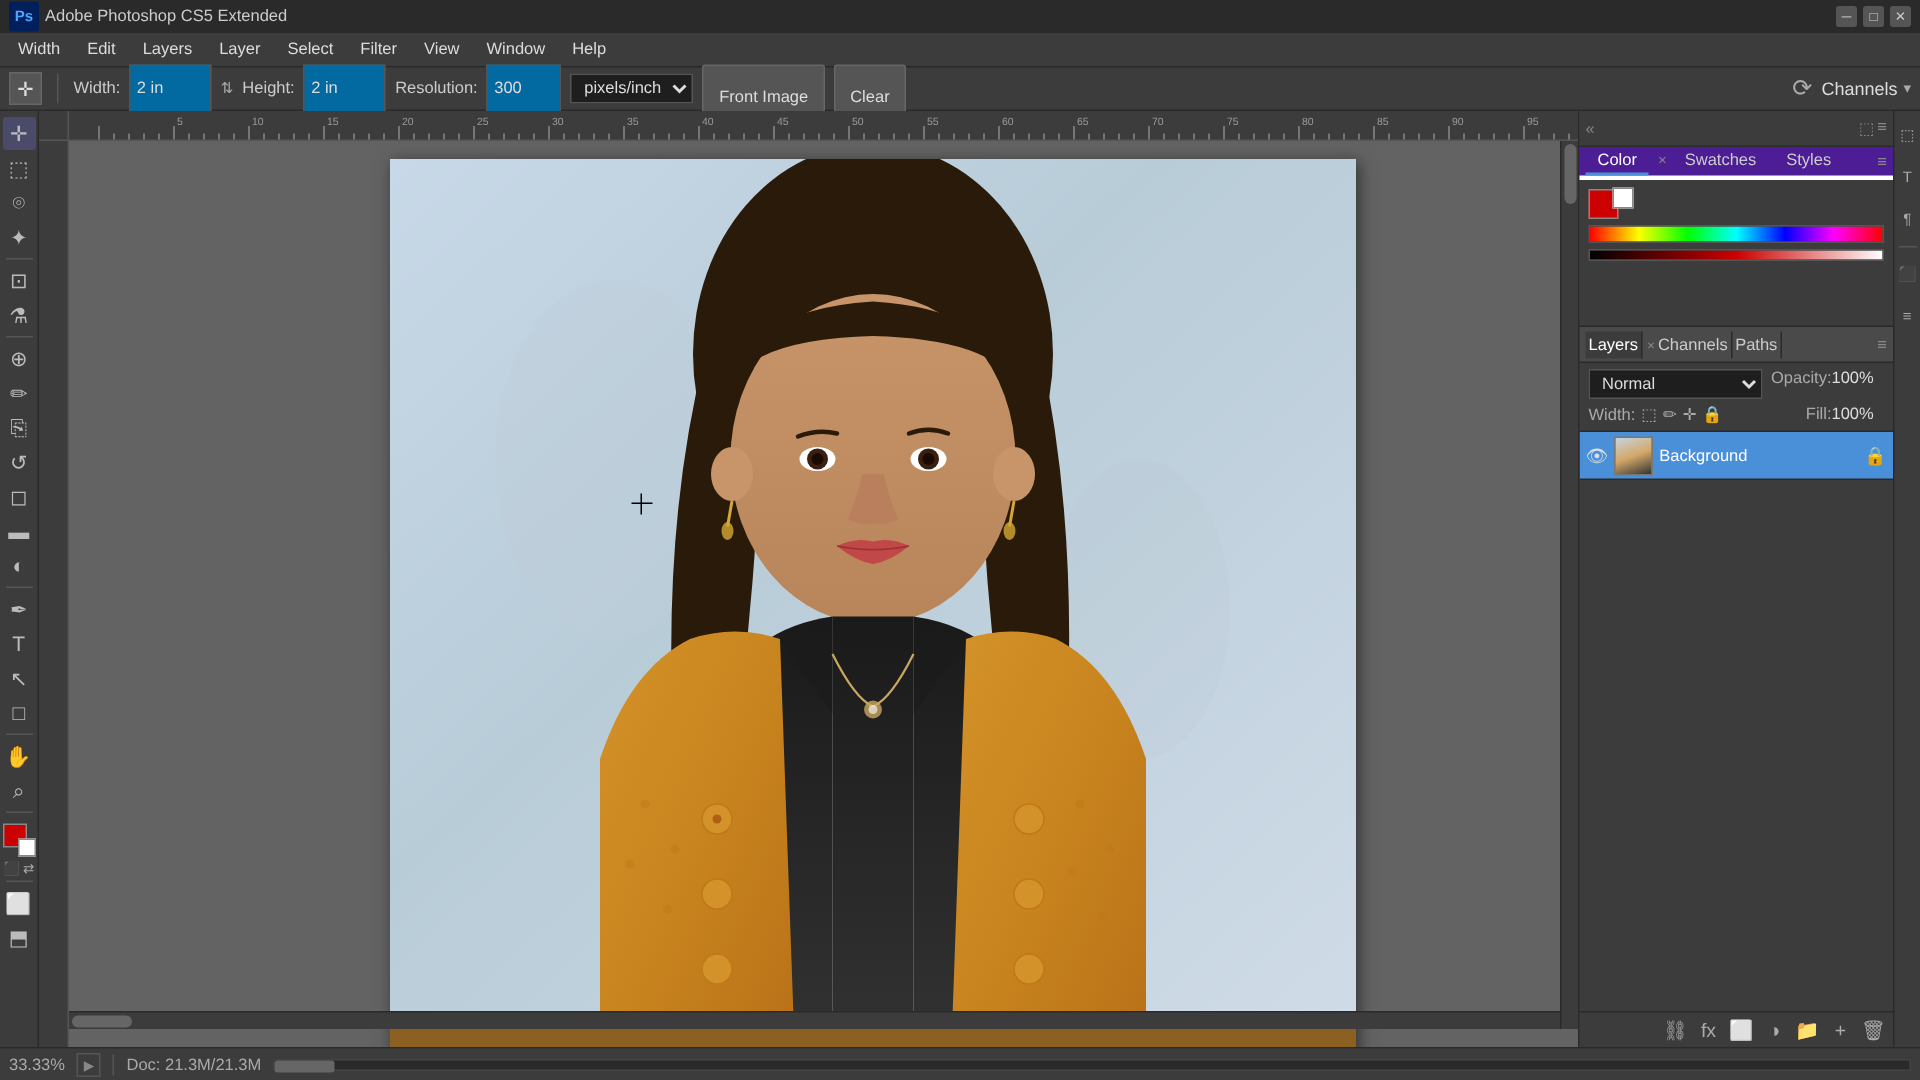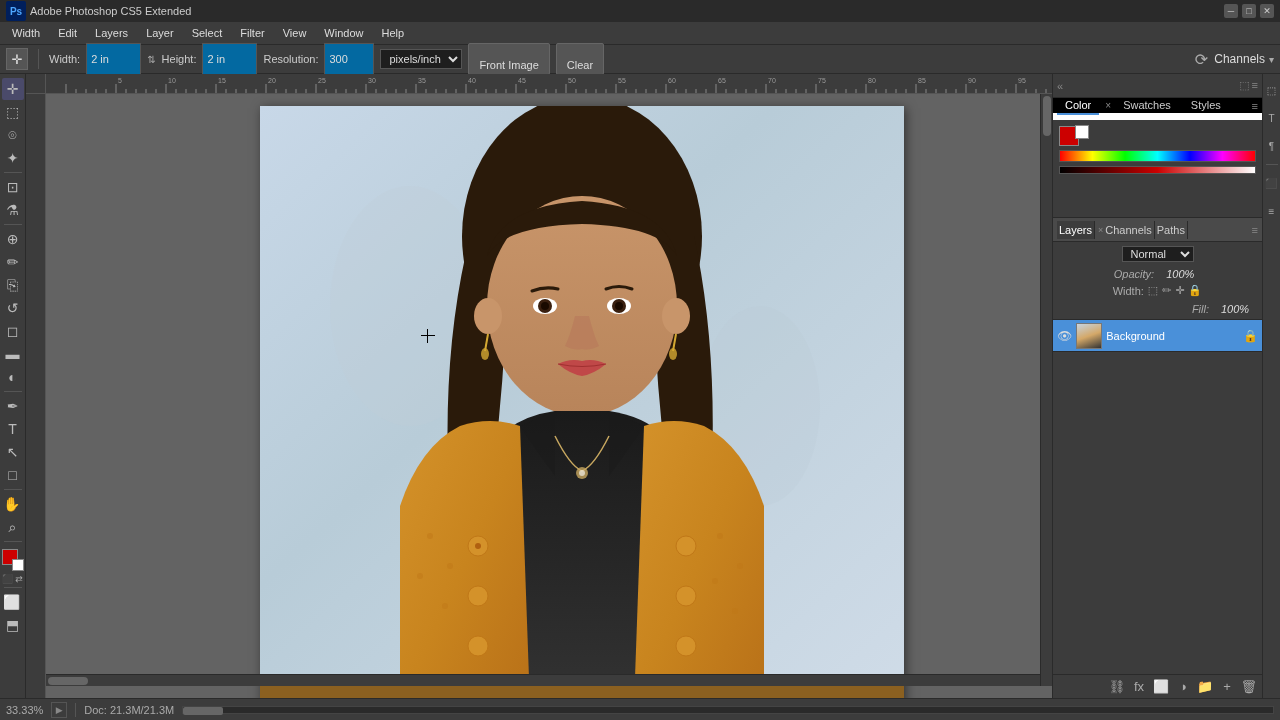--- a/index.html
+++ b/index.html
@@ -202,22 +202,22 @@
       width: 210px;
       background: #3c3c3c;
       border-left: 1px solid #2a2a2a;
       display: flex;
       flex-direction: column;
     }
 
     
     .panel-tabs-row {
       height: 22px;
-      background: #000000;
-      border-bottom: 7px solid #ffffff;
+      background: #4c1d95;
+      border-bottom: 3px solid #ffffff;
       display: flex;
       align-items: center;
       padding: 0 4px;
       gap: 4px;
     }
     .panel-tab {
       padding: 2px 8px;
       font-size: 11px;
       color: #ccc;
       cursor: pointer;
@@ -278,38 +278,36 @@
     .layer-controls {
       padding: 4px 6px;
       display: flex;
       flex-direction: column;
       gap: 4px;
       background: #3c3c3c;
       border-bottom: 1px solid #2a2a2a;
     }
     .layer-ctrl-row {
       display: flex;
-      align-items: center;
+      align-items: flex-start;
       gap: 6px;
-      flex-direction: column;
     }
     .layer-select {
       background: #1e1e1e;
       border: 1px solid #555;
       color: #ddd;
       height: 20px;
       flex: 1;
       font-size: 11px;
       padding: 0 4px;
     }
     .layer-pct {
       display: flex;
       align-items: center;
-      gap: 12px;
-      font-style: italic;
+      gap: 0;
     }
     .layer-pct-label { color: #aaa; font-size: 11px; }
     .layer-pct-val { color: #ddd; font-size: 11px; min-width: 35px; }
     .lock-row {
       display: flex;
       align-items: center;
       gap: 4px;
     }
     .lock-label { color: #aaa; font-size: 11px; }
     .lock-icons { display: flex; gap: 4px; }

